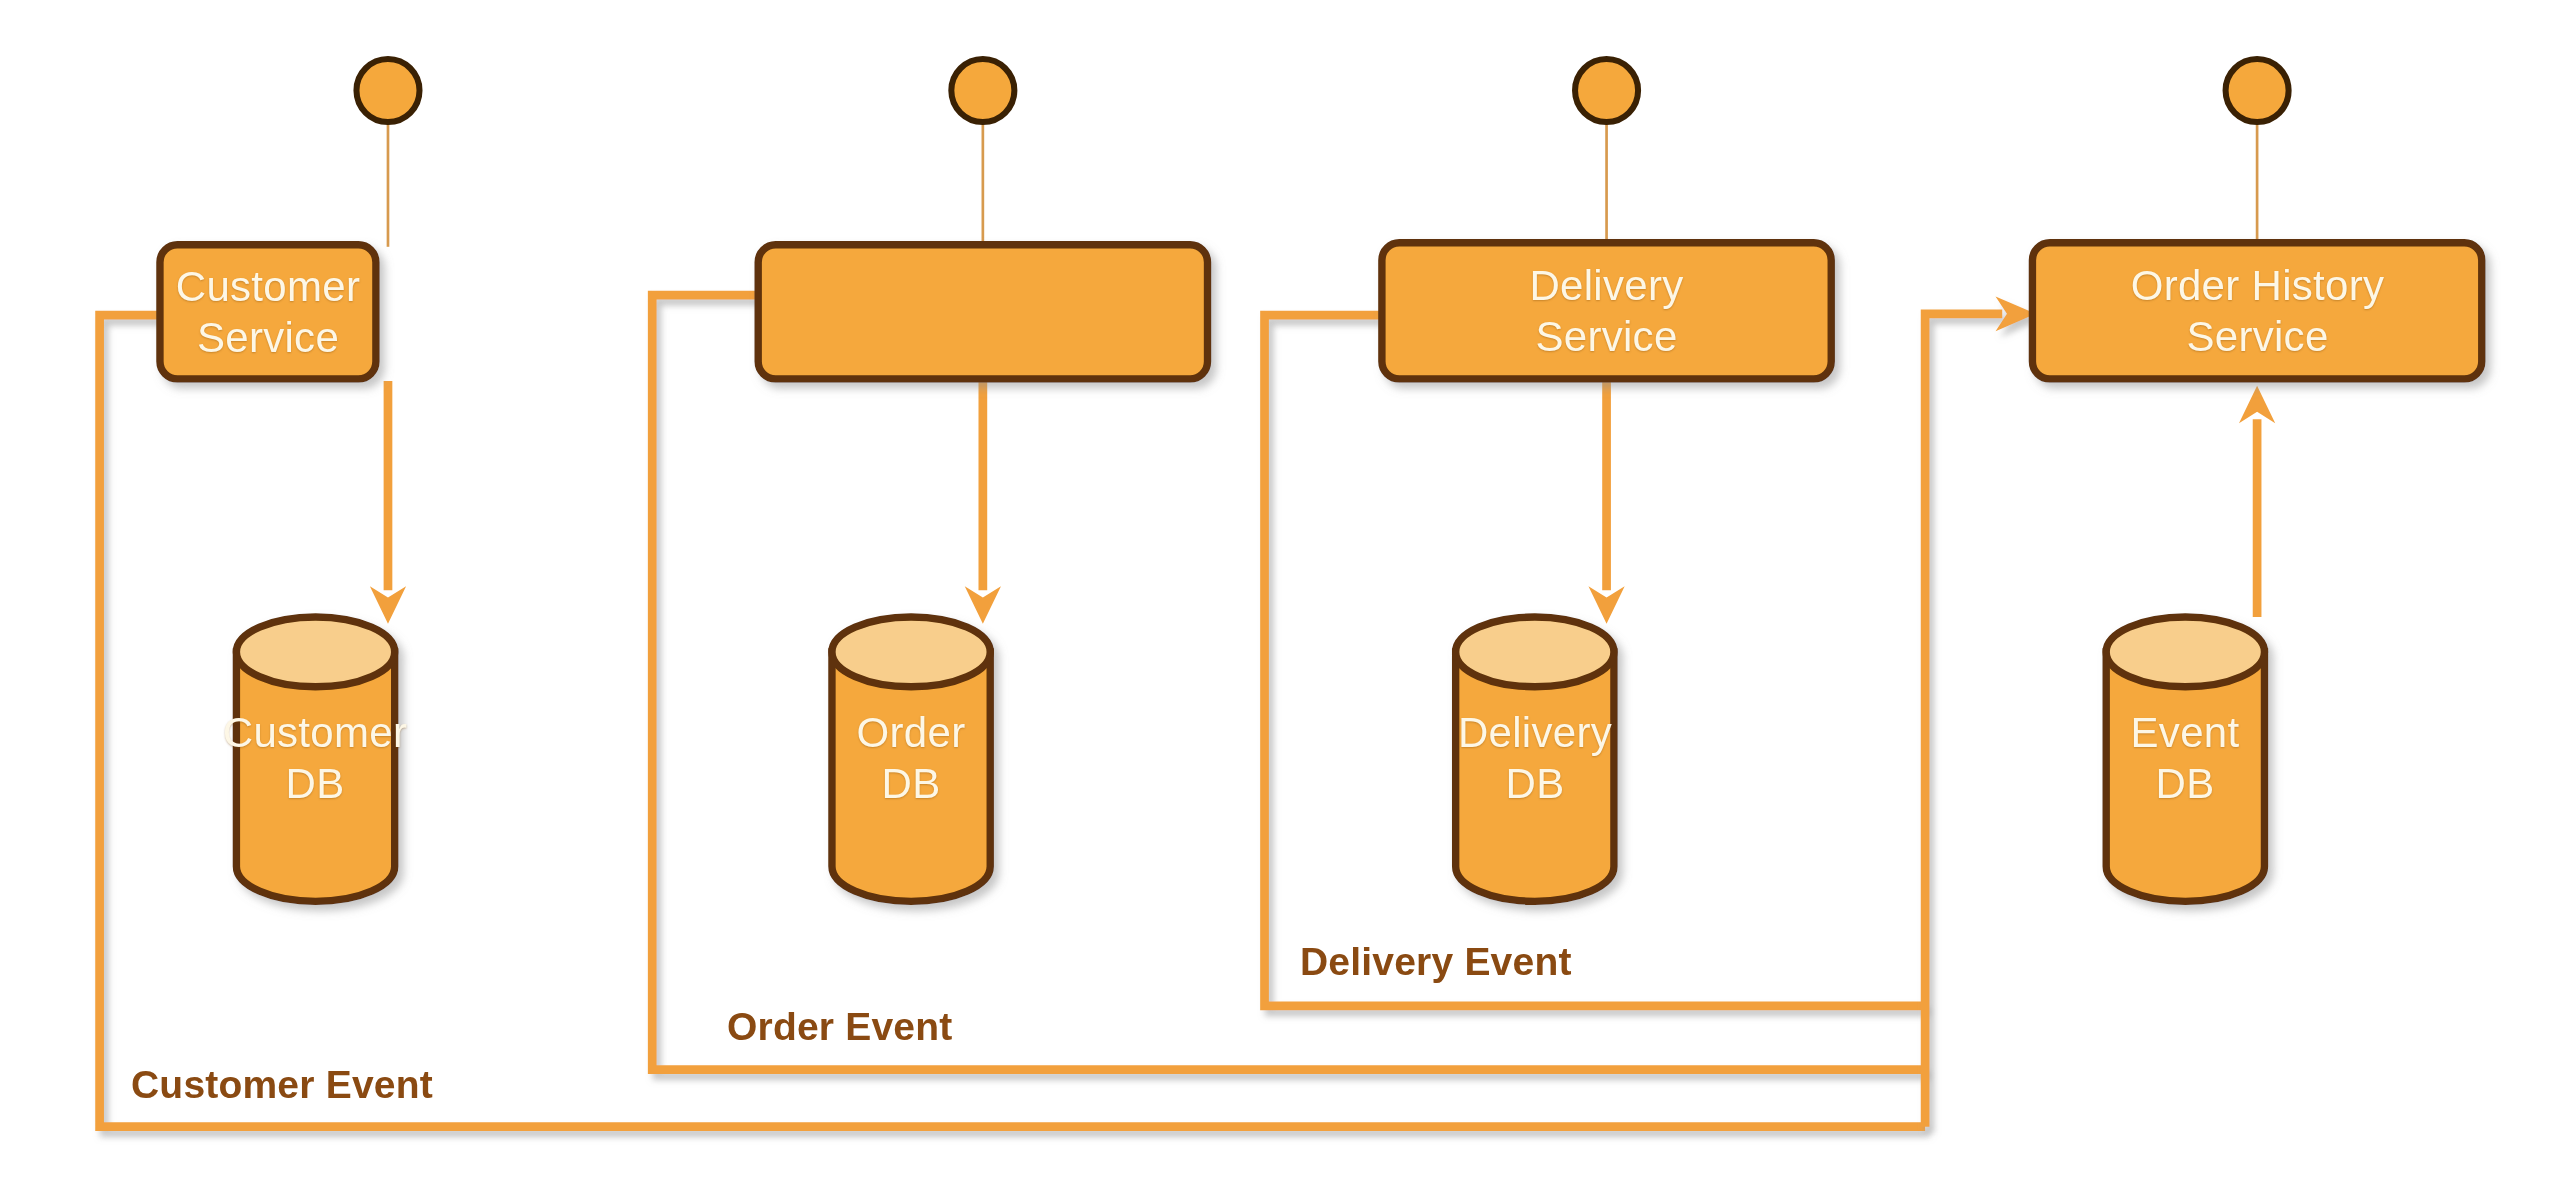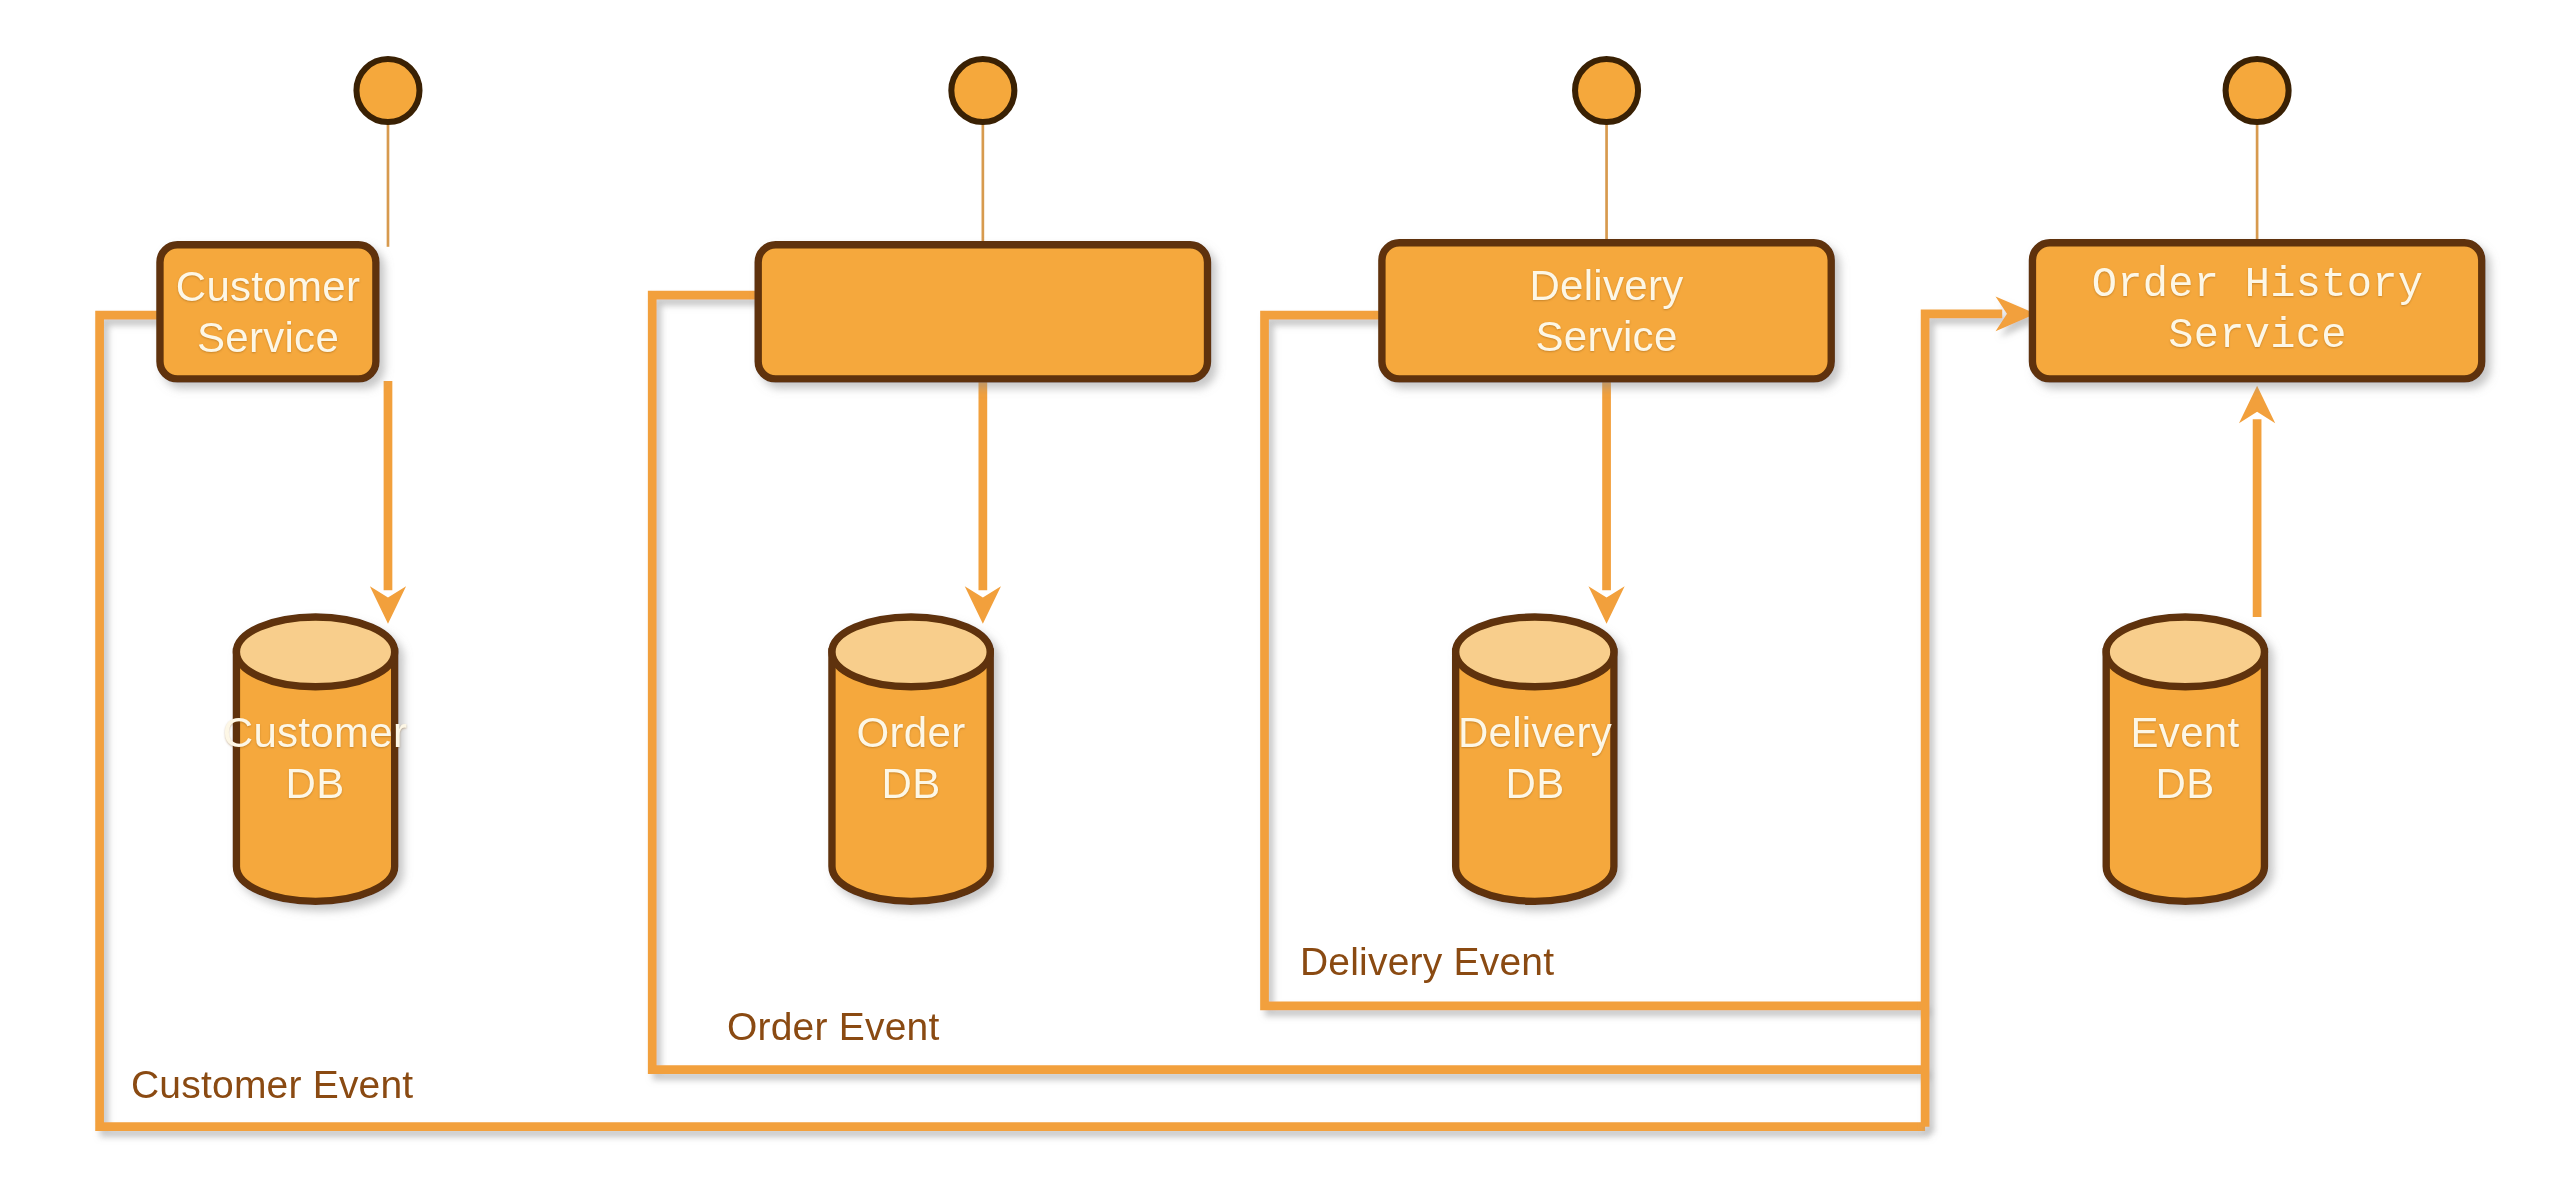--- a/index.html
+++ b/index.html
@@ -41,20 +41,21 @@
     text-shadow: 0 1.3px 2px rgba(120,70,10,0.35);
   }
   .event-label {
     position: absolute;
     color: #8A4A12;
     font-family: "Liberation Sans", sans-serif;
     font-size: 39px;
     line-height: 1.1;
     white-space: nowrap;
     letter-spacing: 0.2px;
+    font-weight: bold;
   }
 </style>
 </head>
 <body>
 
 <div id="canvas">
 
   <svg id="diagram-svg" viewBox="0 0 3840 1755" xmlns="http://www.w3.org/2000/svg">
     <defs>
       <marker id="arrow-down" markerWidth="9" markerHeight="9" refX="4.5" refY="8" orient="auto" markerUnits="strokeWidth">
@@ -154,21 +155,21 @@
     <span>Customer</span>
     <span>Service</span>
   </div>
 
 
   <div class="node-label" style="left:1382px; top:243px; width:449px; height:136px;">
     <span>Delivery</span>
     <span>Service</span>
   </div>
 
-  <div class="node-label" style="left:2033px; top:243px; width:449px; height:136px;font-family:Liberation Mono, monospace;">
+  <div class="node-label" style="left:2033px; top:243px; width:449px; height:136px;">
     <span>Order History</span>
     <span>Service</span>
   </div>
 
   <div class="node-label" style="left:236px; top:691px; width:158px; height:134px;">
     <span>Customer</span>
     <span>DB</span>
   </div>
 
   <div class="node-label" style="left:832px; top:691px; width:158px; height:134px;">

